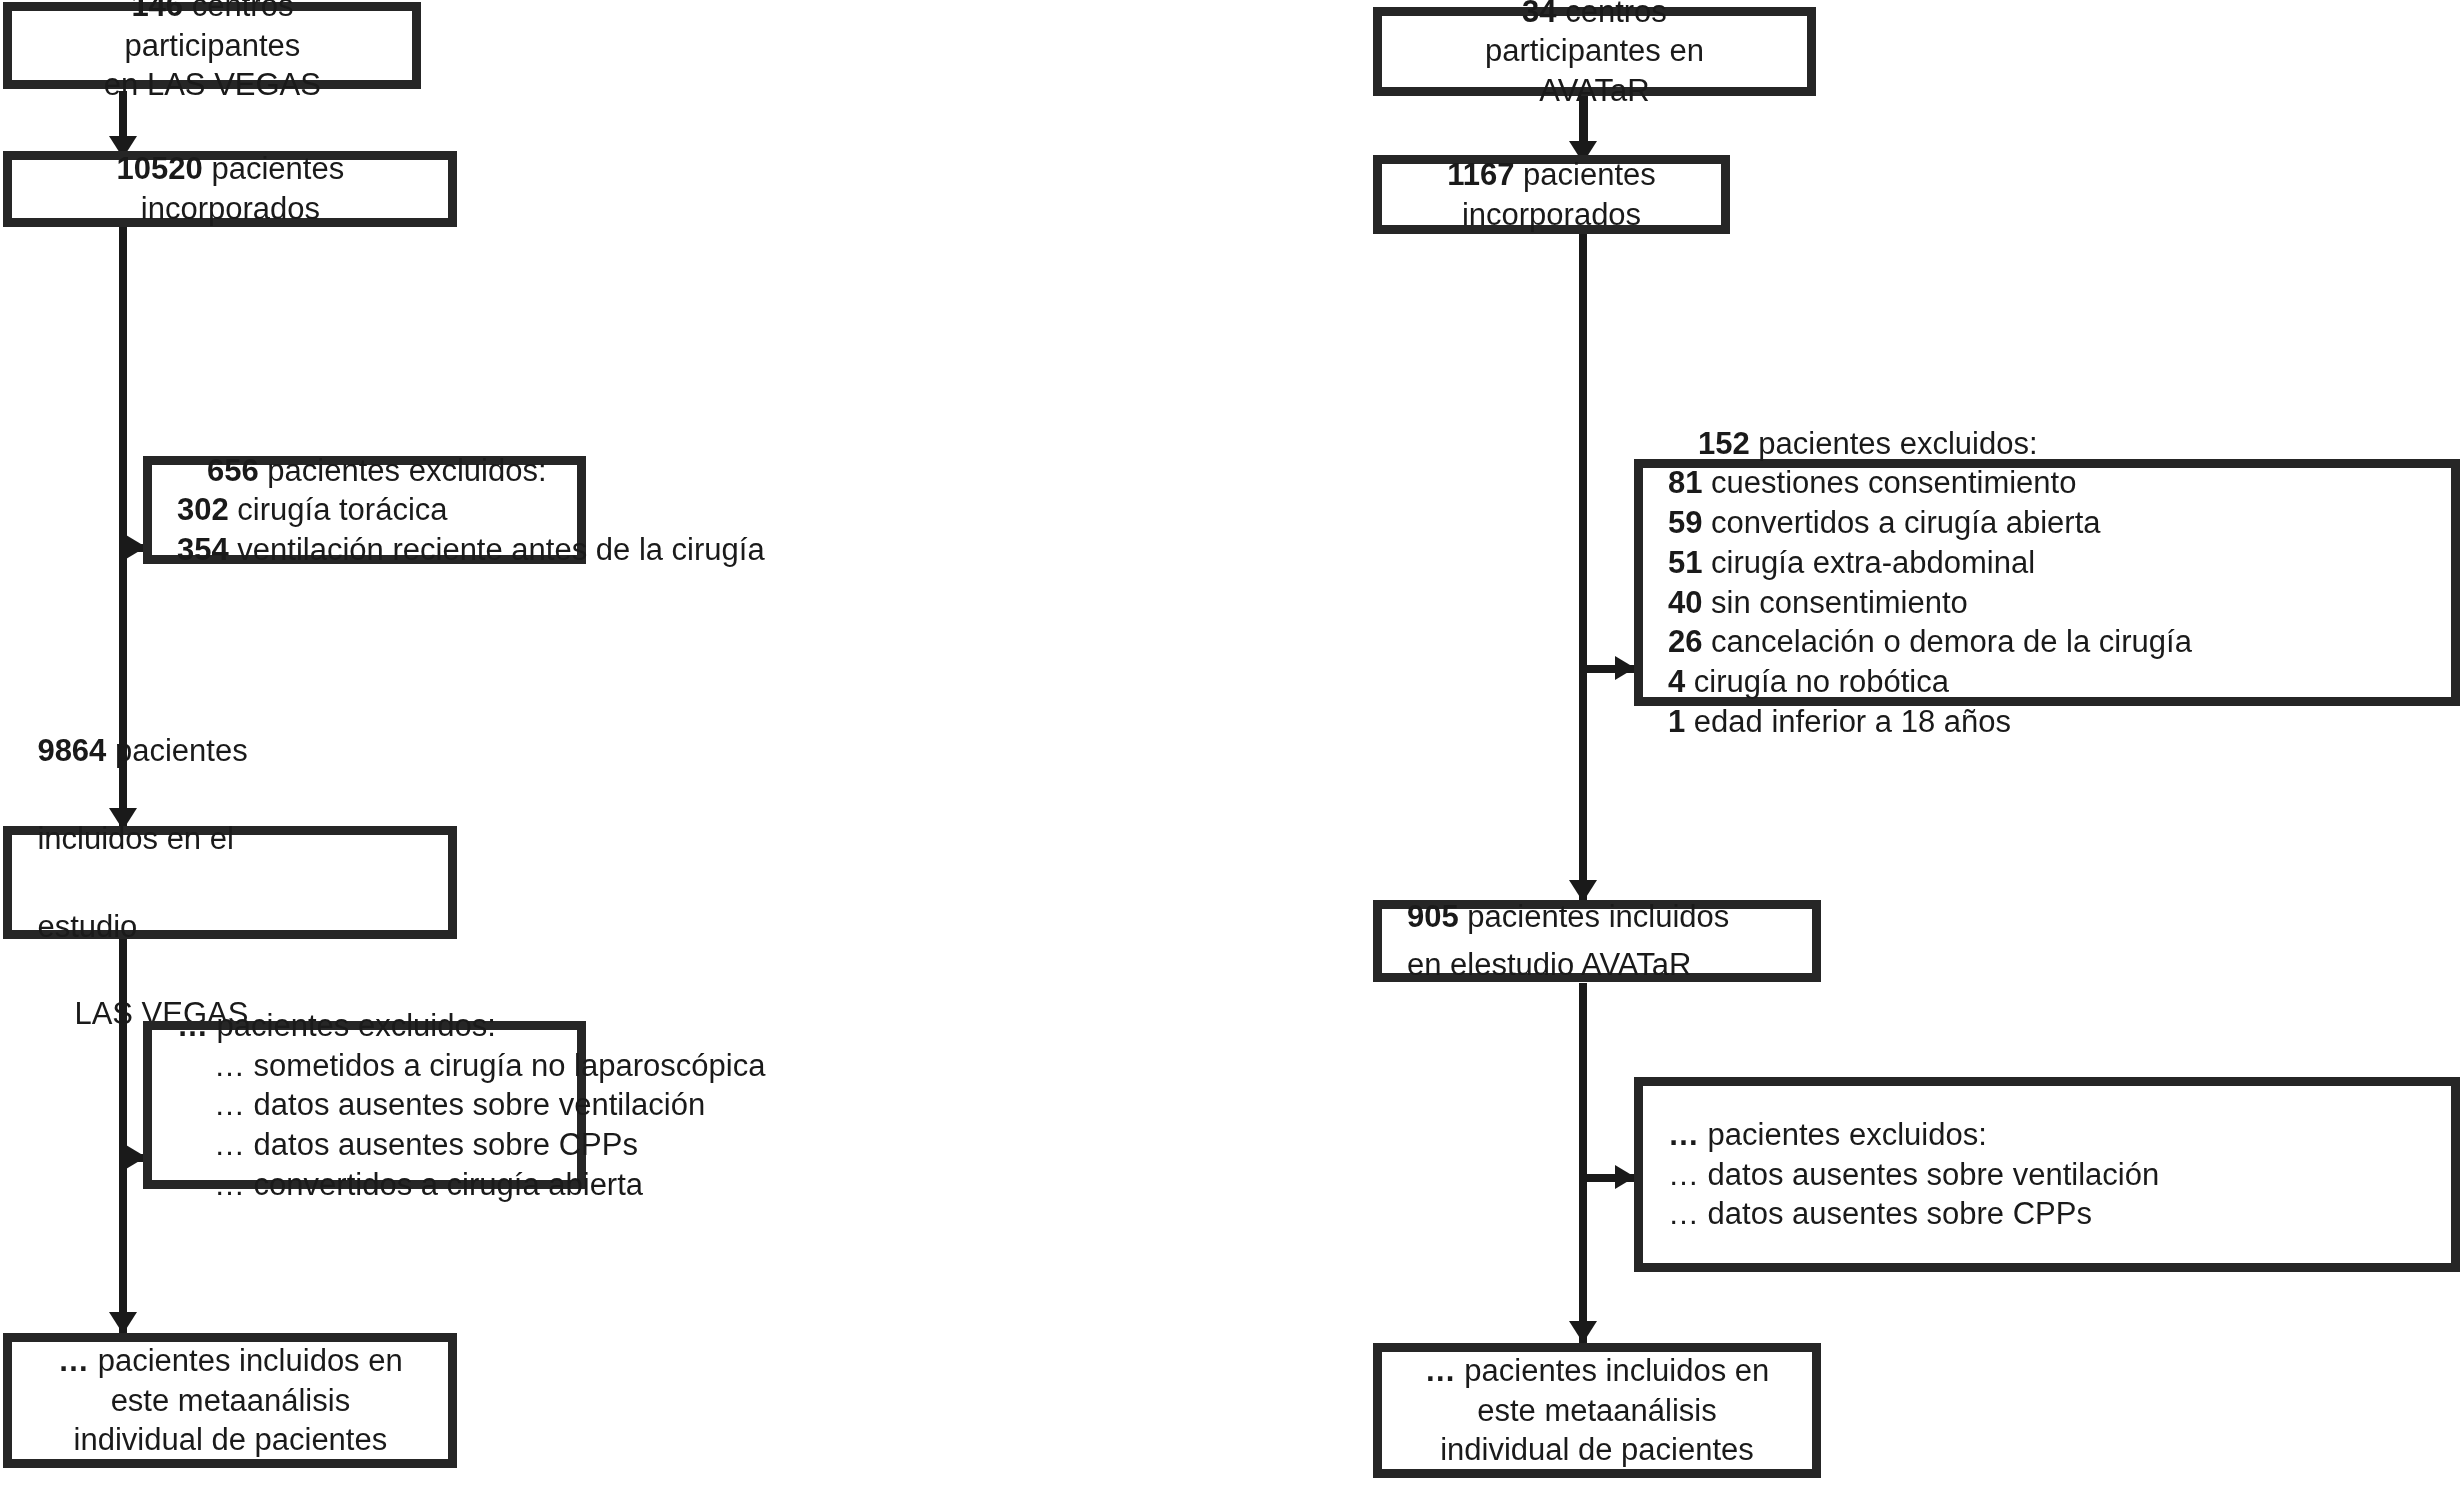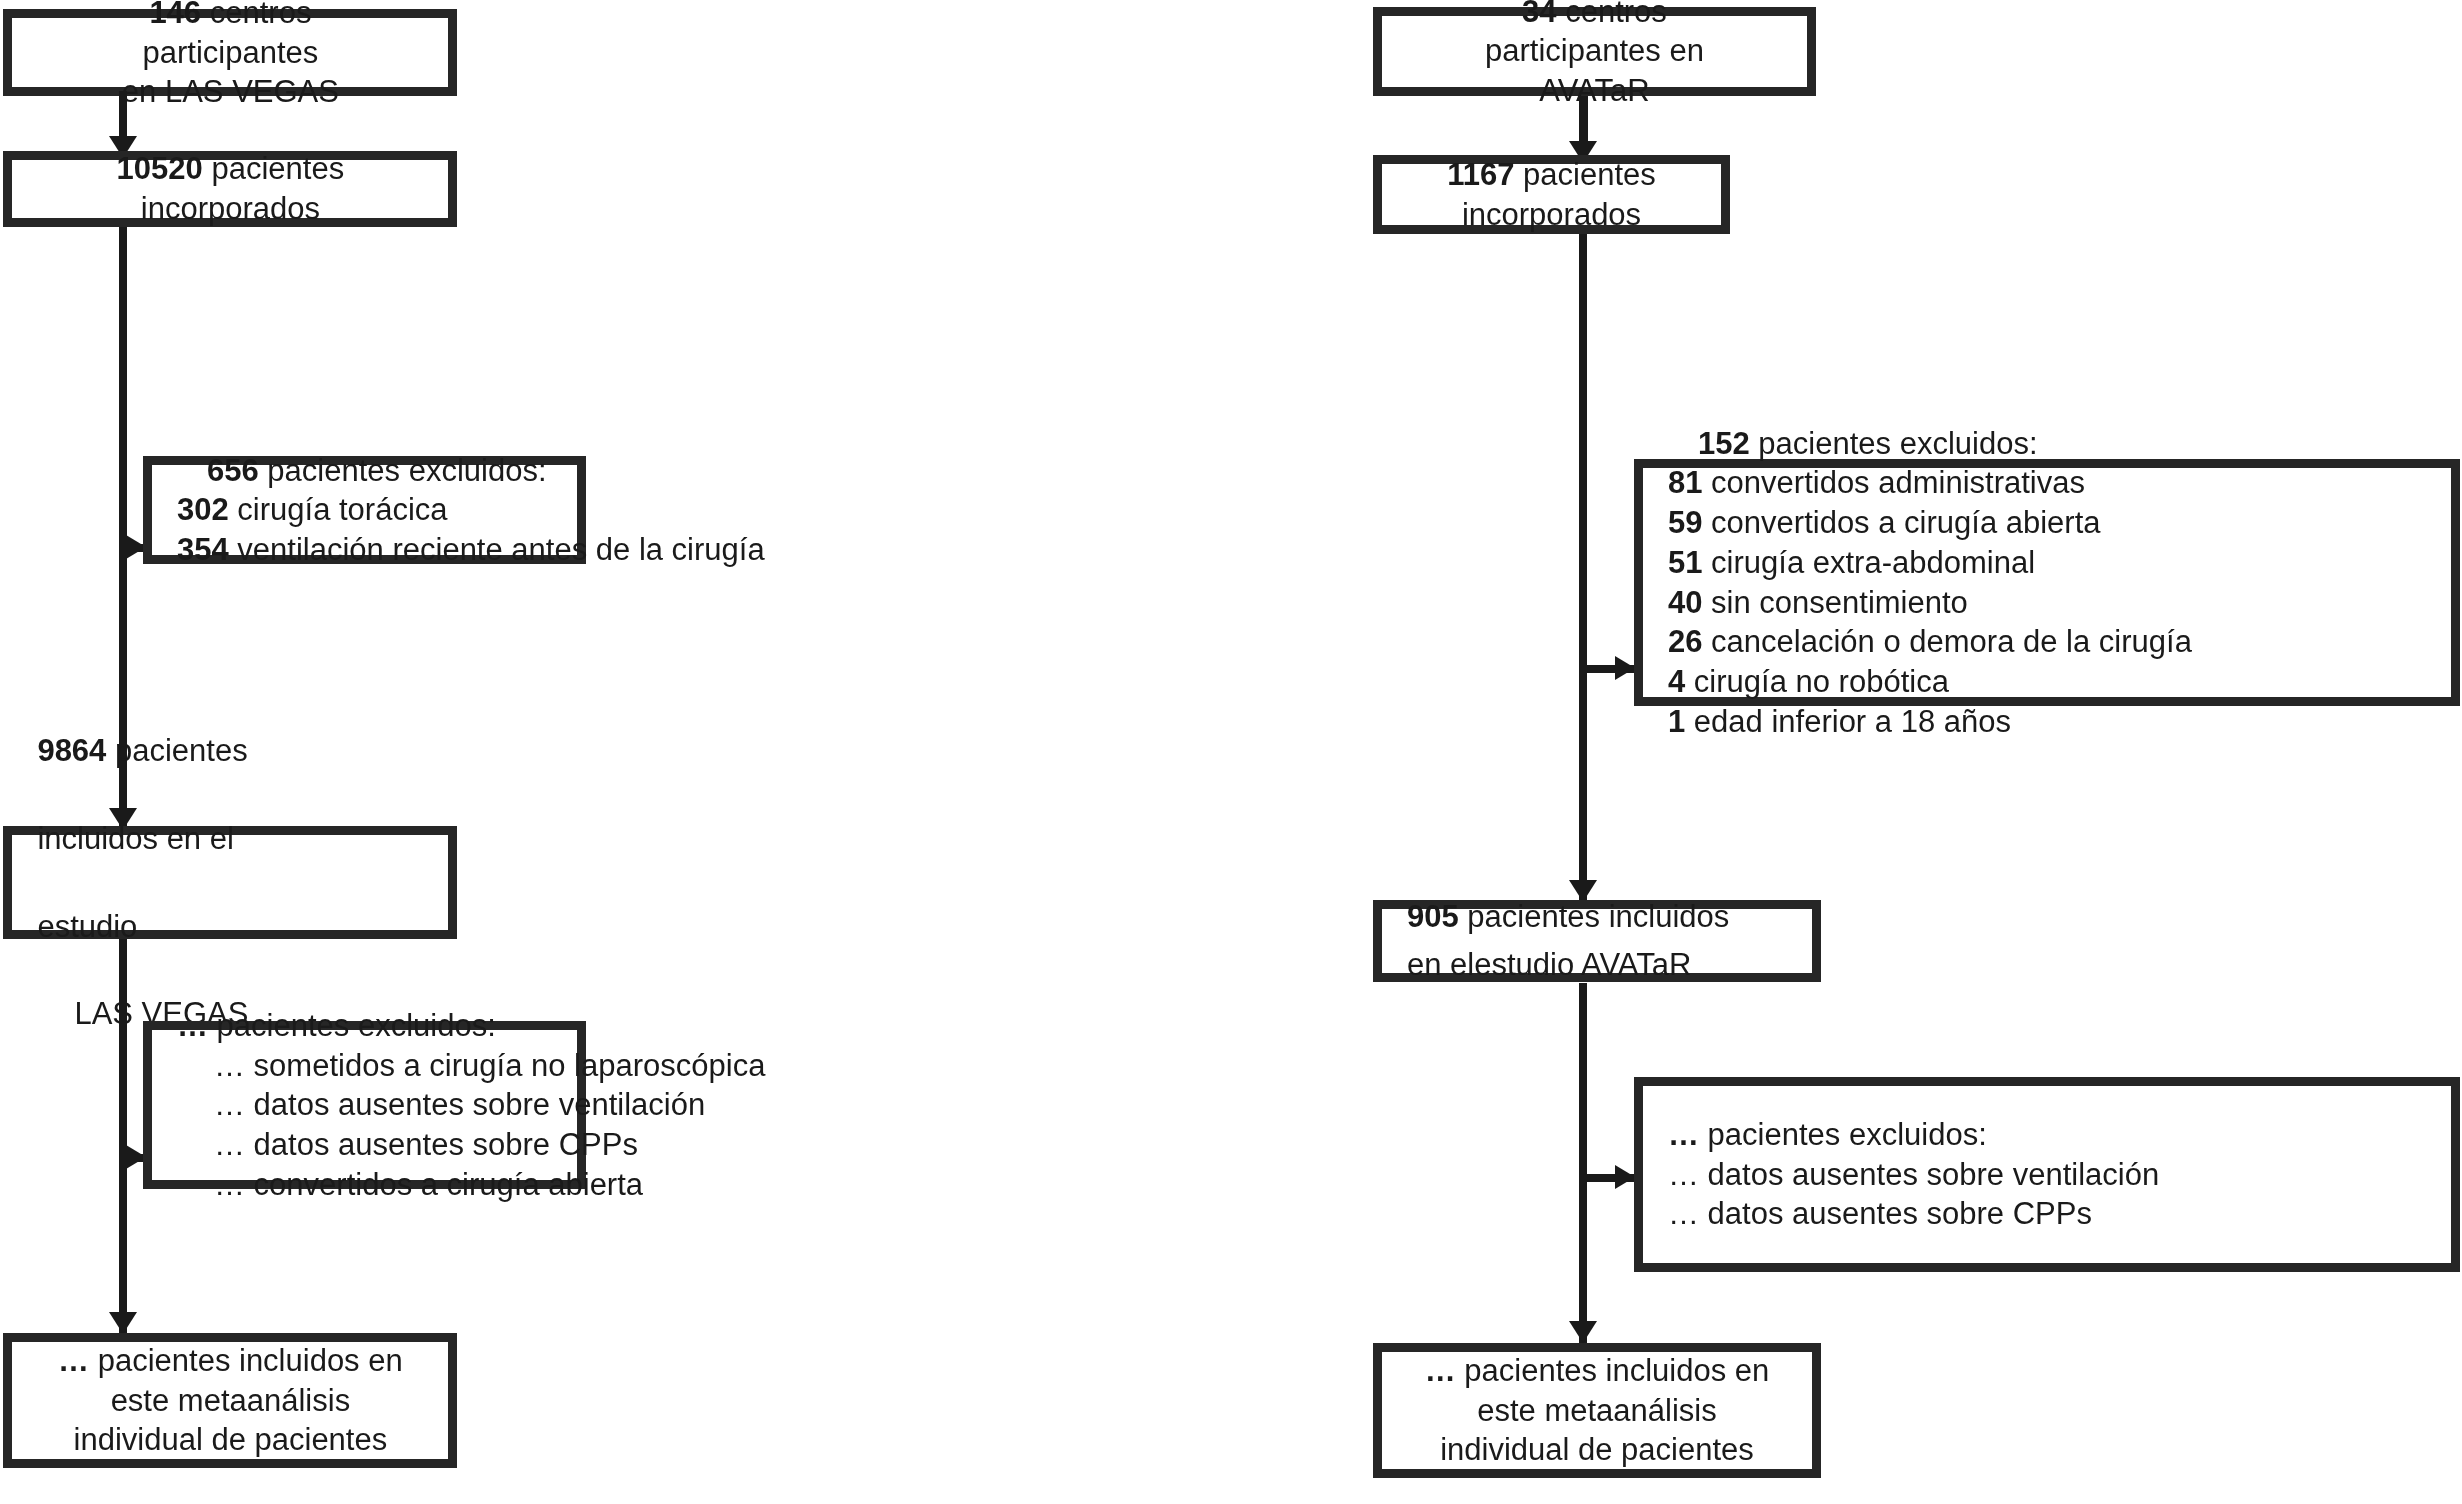--- a/index.html
+++ b/index.html
@@ -70,21 +70,21 @@
     border-left: 20px solid #1a1a1a;
   }
   .indent1 { padding-left: 37px; }
   .indent-num { padding-left: 30px; }
 </style>
 </head>
 <body>
 
 <div id="canvas">
 
-  <div class="node pad-c ctr t-main" style="left:3.4px; top:9px; width:454px; height:87px;">
+  <div class="node pad-c ctr t-main" style="left:3.4px; top:2px; width:418px; height:87px;">
     <span class="line"><b class="num">146</b><span> centros</span></span>
     <span class="line">participantes</span>
     <span class="line">en LAS VEGAS</span>
   </div>
 
   <div class="vline" style="left:119px; top:91px; width:7.6px; height:52px;"></div>
   <div class="arrow-down" style="left:109px; top:136px;"></div>
 
   <div class="node pad-c ctr t-main" style="left:3.4px; top:151px; width:454px; height:76px;">
     <span class="line"><b class="num">10520</b><span> pacientes</span></span>
@@ -145,21 +145,21 @@
   </div>
 
   <div class="vline" style="left:1579px; top:234px; width:7.6px; height:671px;"></div>
   <div class="arrow-down" style="left:1569px; top:880px;"></div>
 
   <div class="hline" style="left:1579px; top:665px; width:59px; height:7.6px;"></div>
   <div class="arrow-right" style="left:1615px; top:656px;"></div>
 
   <div class="node pad-l lft t-excl" style="left:1634px; top:459px; width:826px; height:247px;">
     <span class="line indent-num"><b class="num">152</b><span> pacientes excluidos:</span></span>
-    <span class="line"><b class="num">81</b><span> convertidos administrativas</span></span>
+    <span class="line"><b class="num">81</b><span> cuestiones consentimiento</span></span>
     <span class="line"><b class="num">59</b><span> convertidos a cirugía abierta</span></span>
     <span class="line"><b class="num">51</b><span> cirugía extra-abdominal</span></span>
     <span class="line"><b class="num">40</b><span> sin consentimiento</span></span>
     <span class="line"><b class="num">26</b><span> cancelación o demora de la cirugía</span></span>
     <span class="line"><b class="num">4</b><span> cirugía no robótica</span></span>
     <span class="line"><b class="num">1</b><span> edad inferior a 18 años</span></span>
   </div>
 
   <div class="node pad-l lft t-main" style="left:1373px; top:900px; width:448px; height:82px;gap:8px;">
     <span class="line"><b class="num">905</b><span> pacientes incluidos</span></span>

